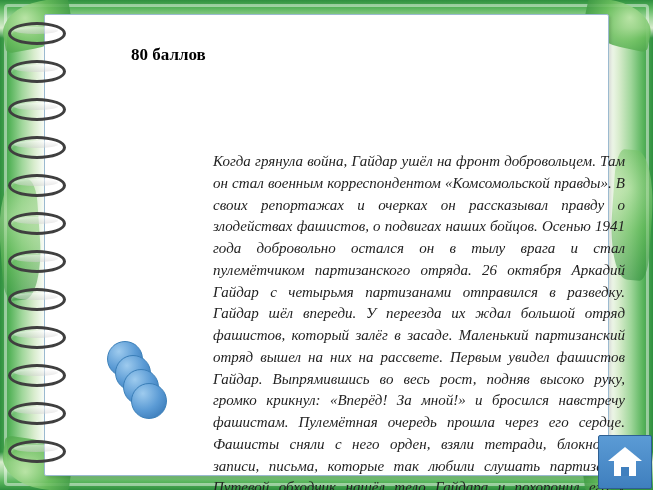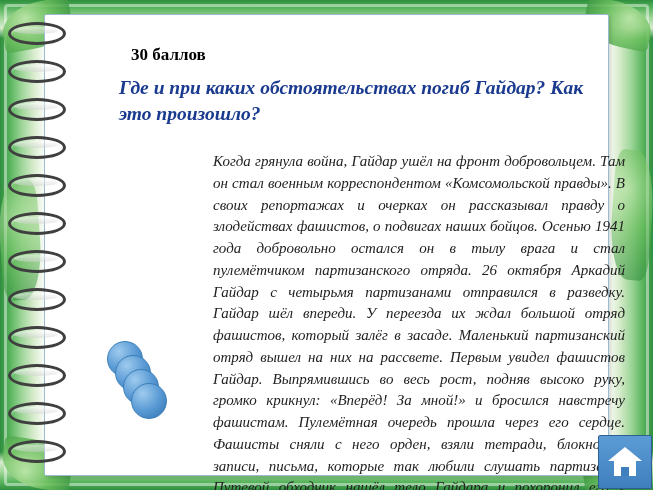--- a/index.html
+++ b/index.html
@@ -213,23 +213,22 @@
 
   <div class="leaf l1"></div>
   <div class="leaf l2"></div>
   <div class="leaf l3"></div>
   <div class="leaf l4"></div>
   <div class="leaf l5"></div>
   <div class="leaf l6"></div>
 
   <div class="sheet">
 
-    <div class="points">30 баллов</div>
-
-    <div class="question">Где и при каких обстоятельствах погиб Гайдар? Как это произошло?</div>
+    <div class="points">80 баллов</div>
+
 
     <div class="body-text">Когда грянула война, Гайдар ушёл на фронт добровольцем. Там он стал военным корреспондентом «Комсомольской правды». В своих репортажах и очерках он рассказывал правду о злодействах фашистов, о подвигах наших бойцов. Осенью 1941 года добровольно остался он в тылу врага и стал пулемётчиком партизанского отряда. 26 октября Аркадий Гайдар с четырьмя партизанами отправился в разведку. Гайдар шёл впереди. У переезда их ждал большой отряд фашистов, который залёг в засаде. Маленький партизанский отряд вышел на них на рассвете. Первым увидел фашистов Гайдар. Выпрямившись во весь рост, подняв высоко руку, громко крикнул: «Вперёд! За мной!» и бросился навстречу фашистам. Пулемётная очередь прошла через его сердце. Фашисты сняли с него орден, взяли тетради, блокноты, записи, письма, которые так любили слушать партизаны. Путевой обходчик нашёл тело Гайдара и похоронил его у железнодорожного полотна. Так погиб он с оружием в руках, следуя по пути своих героев, до последней минуты своей жизни подтверждая правду каждого написанного им слова…</div>
 
     <div class="circles">
       <div class="circ c1"></div>
       <div class="circ c2"></div>
       <div class="circ c3"></div>
       <div class="circ c4"></div>
     </div>
 

